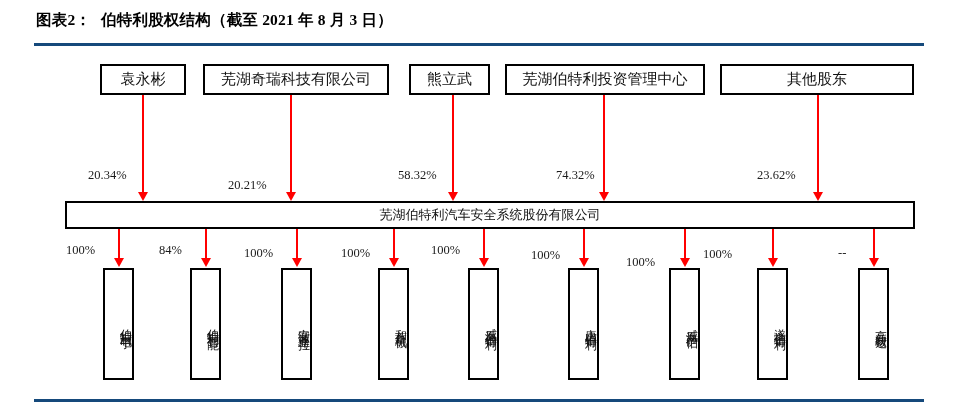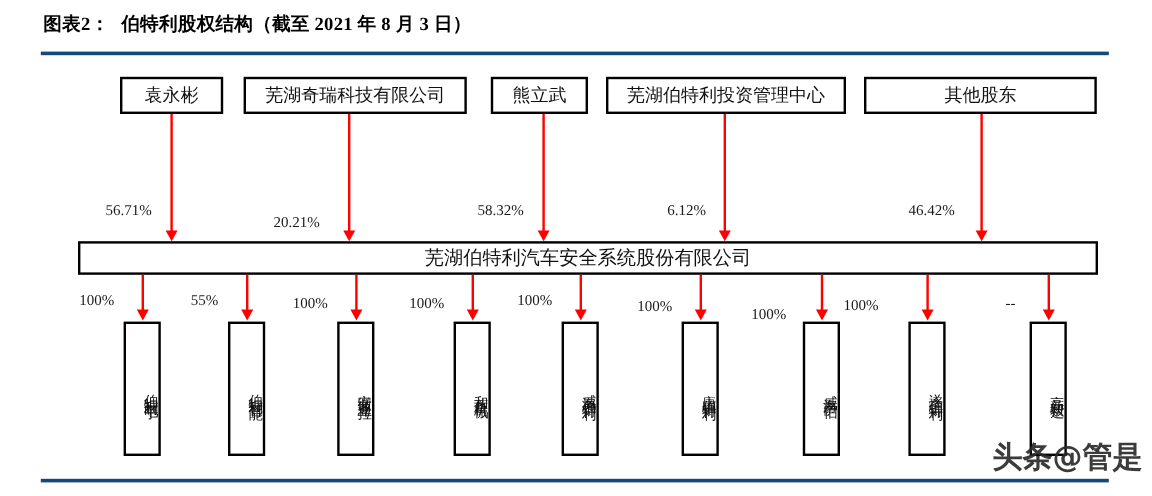--- a/index.html
+++ b/index.html
@@ -64,21 +64,21 @@
   }
   .box.shareholder {
     top: 64px;
     height: 31px;
   }
   .box.company {
     left: 65px;
     top: 201px;
     width: 850px;
     height: 28px;
-    font-size: 16px;
+    font-size: 13px;
   }
   .box.sub {
     top: 268px;
     width: 31px;
     height: 112px;
     writing-mode: vertical-rl;
     text-orientation: upright;
     letter-spacing: 2.5px;
     font-size: 12px;
     padding-top: 2px;
@@ -140,58 +140,58 @@
   </div>
 
   <div class="rule top"></div>
   <div class="rule bottom"></div>
 
   <div id="shareholder-layer">
       <div class="box shareholder" style="left: 100px; width: 86px;">
         <span>袁永彬</span>
       </div>
       <div class="arrow top-row" style="left: 142px;"></div>
-      <div class="pct" style="left: 88px; top: 168px;">56.71%</div>
+      <div class="pct" style="left: 88px; top: 168px;">20.34%</div>
       <div class="box shareholder" style="left: 203px; width: 186px;">
         <span>芜湖奇瑞科技有限公司</span>
       </div>
       <div class="arrow top-row" style="left: 290px;"></div>
       <div class="pct" style="left: 228px; top: 178px;">20.21%</div>
       <div class="box shareholder" style="left: 409px; width: 81px;">
         <span>熊立武</span>
       </div>
       <div class="arrow top-row" style="left: 452px;"></div>
       <div class="pct" style="left: 398px; top: 168px;">58.32%</div>
       <div class="box shareholder" style="left: 505px; width: 200px;">
         <span>芜湖伯特利投资管理中心</span>
       </div>
       <div class="arrow top-row" style="left: 603px;"></div>
-      <div class="pct" style="left: 556px; top: 168px;">6.12%</div>
+      <div class="pct" style="left: 556px; top: 168px;">74.32%</div>
       <div class="box shareholder" style="left: 720px; width: 194px;">
         <span>其他股东</span>
       </div>
       <div class="arrow top-row" style="left: 817px;"></div>
-      <div class="pct" style="left: 757px; top: 168px;">46.42%</div>
+      <div class="pct" style="left: 757px; top: 168px;">23.62%</div>
     </div>
 
   <div class="box company">
     <span>芜湖伯特利汽车安全系统股份有限公司</span>
   </div>
 
   <div id="subsidiary-layer">
       <div class="box sub" style="left: 103px;">
         <span>伯特利电子</span>
       </div>
       <div class="arrow bot-row" style="left: 118px;"></div>
       <div class="pct" style="left: 66px; top: 243px;">100%</div>
       <div class="box sub" style="left: 190px;">
         <span>伯特利智能</span>
       </div>
       <div class="arrow bot-row" style="left: 205px;"></div>
-      <div class="pct" style="left: 159px; top: 243px;">55%</div>
+      <div class="pct" style="left: 159px; top: 243px;">84%</div>
       <div class="box sub" style="left: 281px;">
         <span>安徽迪亚拉</span>
       </div>
       <div class="arrow bot-row" style="left: 296px;"></div>
       <div class="pct" style="left: 244px; top: 246px;">100%</div>
       <div class="box sub" style="left: 378px;">
         <span>和蓄机械</span>
       </div>
       <div class="arrow bot-row" style="left: 393px;"></div>
       <div class="pct" style="left: 341px; top: 246px;">100%</div>
@@ -215,15 +215,14 @@
       </div>
       <div class="arrow bot-row" style="left: 772px;"></div>
       <div class="pct" style="left: 703px; top: 247px;">100%</div>
       <div class="box sub" style="left: 858px;">
         <span>高新毅达</span>
       </div>
       <div class="arrow bot-row" style="left: 873px;"></div>
       <div class="pct" style="left: 838px; top: 246px;">--</div>
     </div>
 
-  <div class="watermark">头条@管是</div>
 
 </div>
 
 </body></html>

